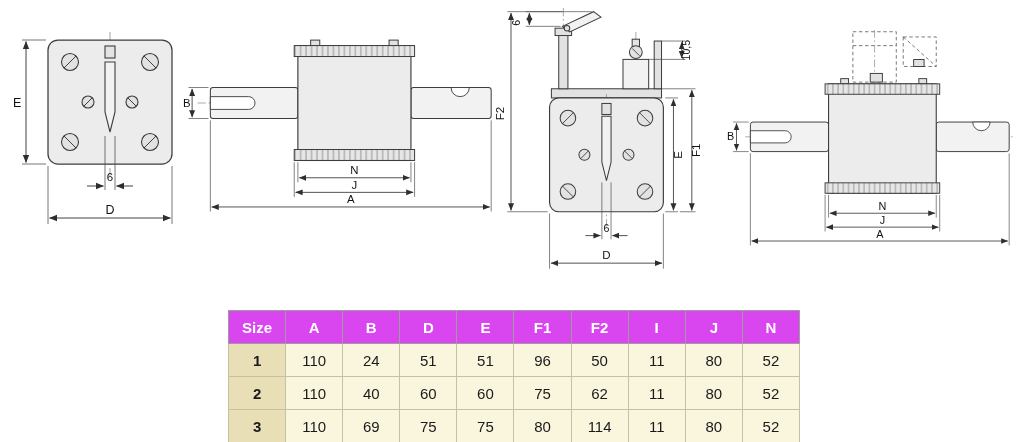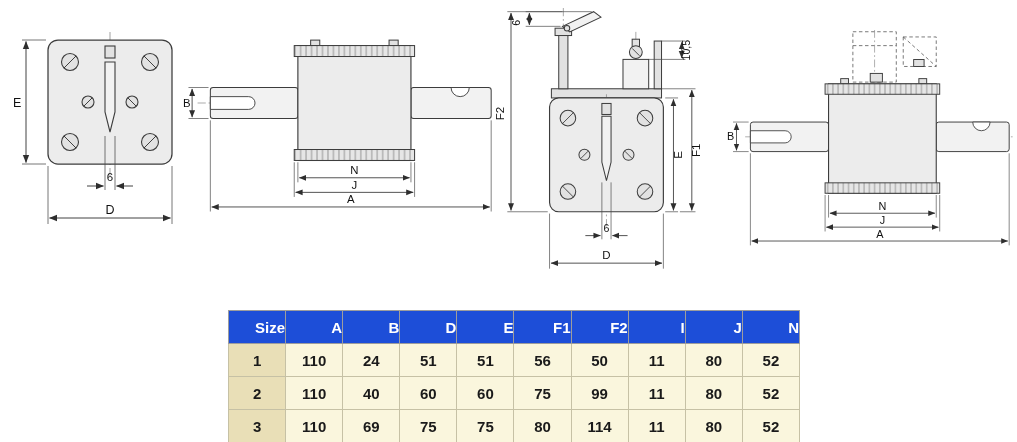--- a/index.html
+++ b/index.html
@@ -12,24 +12,24 @@
   .out  { stroke:#3c3c3c; stroke-width:1.25; fill:#ececec; }
   .out2 { stroke:#3c3c3c; stroke-width:1.1;  fill:#f2f2f2; }
   .scr  { stroke:#3c3c3c; stroke-width:1.1;  fill:#e2e2e2; }
   .cl   { stroke:#7a7a7a; stroke-width:0.7; stroke-dasharray:9 3 2 3; fill:none; }
   .dash { stroke:#555;    stroke-width:0.9; stroke-dasharray:4 3; fill:none; }
   .dimtext { font-size:12.5px; fill:#111; }
   .dimtext-s { font-size:11.5px; fill:#111; }
 
   table.dims { position:absolute; left:228px; top:310px; width:572px;
                border-collapse:collapse; table-layout:fixed; font-size:15px; }
-  .dims th { background:#1d4ed8; color:#fff; font-weight:bold; height:33px;
-             border:1px solid #9d9d9d; text-align:right; }
+  .dims th { background:#d946ef; color:#fff; font-weight:bold; height:33px;
+             border:1px solid #9d9d9d; text-align:center; }
   .dims td { background:#faf6dd; height:33px; border:1px solid #c6c1a5;
-             text-align:center; color:#1a1a1a;font-weight:bold; }
+             text-align:center; color:#1a1a1a; }
   .dims td.size-col { background:#e9dfb7; font-weight:bold; }
 </style>
 </head>
 <body>
 
 <div class="canvas">
 
   <svg class="drawing" style="left:12px; top:28px;" width="170" height="215" viewBox="0 0 170 215">
     <defs>
       <marker id="ar1" viewBox="0 0 10 10" refX="9.5" refY="5" markerWidth="9" markerHeight="9" orient="auto-start-reverse">
@@ -274,34 +274,34 @@
         <th>N</th>
       </tr>
     </thead>
     <tbody>
       <tr>
         <td class="size-col">1</td>
         <td>110</td>
         <td>24</td>
         <td>51</td>
         <td>51</td>
-        <td>56</td>
+        <td>96</td>
         <td>50</td>
         <td>11</td>
         <td>80</td>
         <td>52</td>
       </tr>
       <tr>
         <td class="size-col">2</td>
         <td>110</td>
         <td>40</td>
         <td>60</td>
         <td>60</td>
         <td>75</td>
-        <td>99</td>
+        <td>62</td>
         <td>11</td>
         <td>80</td>
         <td>52</td>
       </tr>
       <tr>
         <td class="size-col">3</td>
         <td>110</td>
         <td>69</td>
         <td>75</td>
         <td>75</td>

